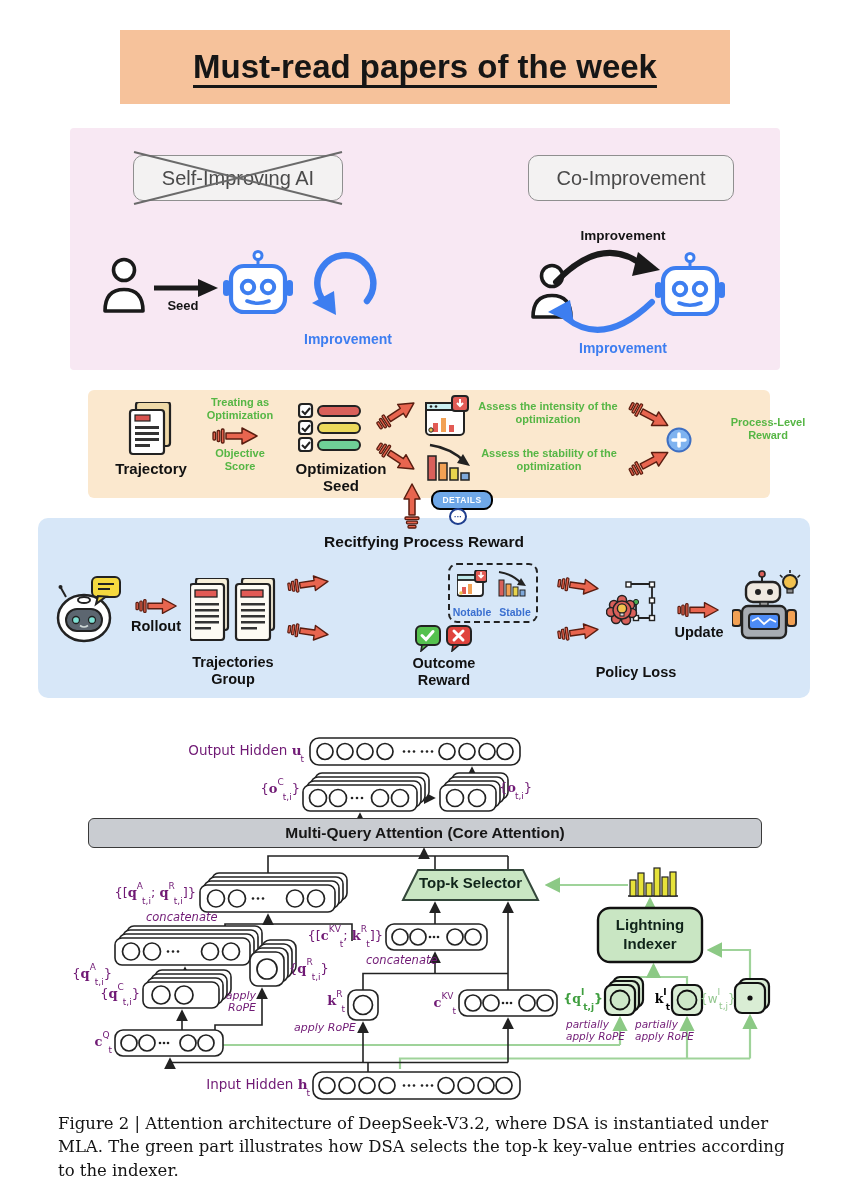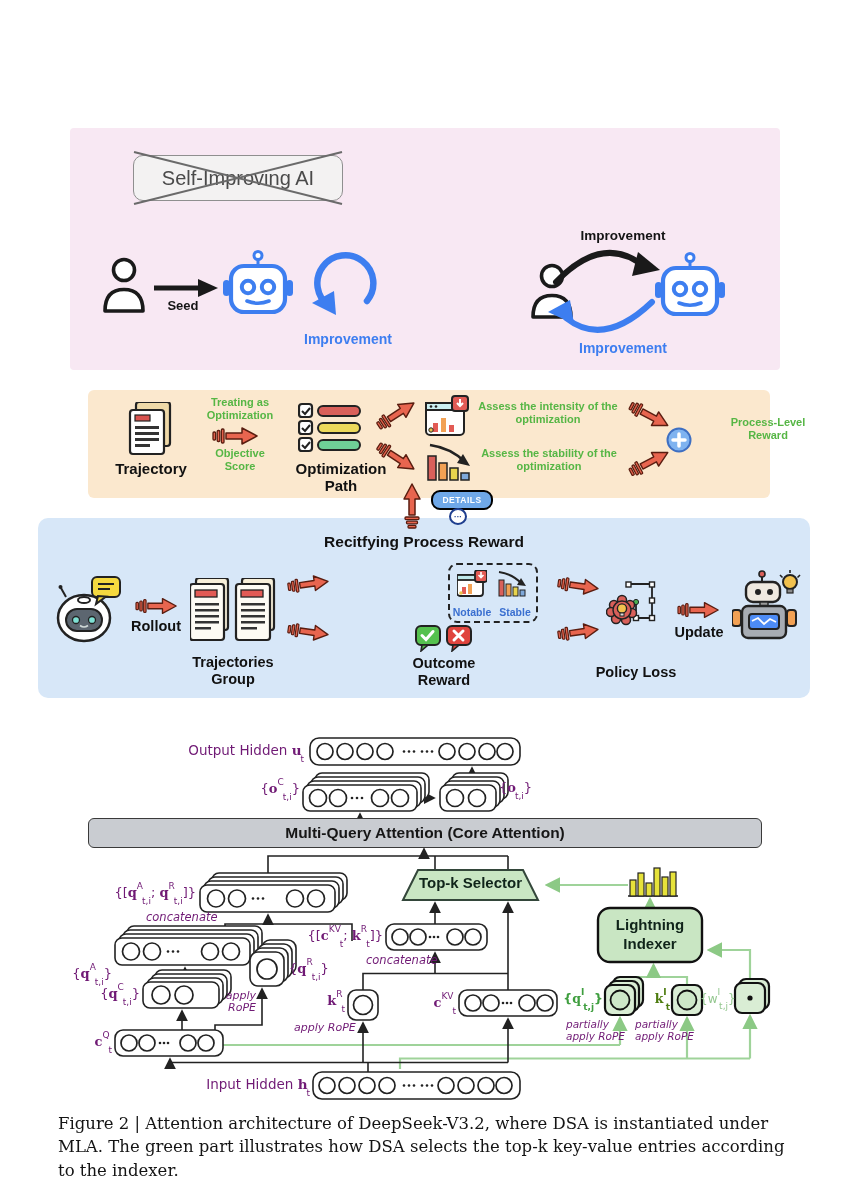--- a/index.html
+++ b/index.html
@@ -42,21 +42,21 @@
   .fl sup{font-size:9px;position:relative;top:-3px;}
   .fl sub{font-size:9px;position:relative;top:3px;margin-left:-1px;}
   .tr{text-align:right;} .tc{text-align:left;}
   .it{font-style:italic;font-size:11.5px;}
   .mqa-bar{position:absolute;left:88px;top:90px;width:672px;height:28px;background:var(--gray-bar);
     border:1.5px solid #3a3a3a;border-radius:6px;display:flex;align-items:center;justify-content:center;
     font-weight:bold;font-size:15.5px;color:#161616;}
   .topk-lbl{position:absolute;left:403px;top:146px;width:135px;text-align:center;font-weight:bold;font-size:15px;color:#10241a;}
   .idx-lbl{position:absolute;left:600px;top:182px;width:100px;height:50px;display:flex;align-items:center;justify-content:center;
     text-align:center;font-weight:bold;font-size:15px;line-height:1.25;color:#10241a;}
-  .green1{color:#3f9e3f;font-weight:bold;} .green2{color:#4d7c0f;font-weight:bold;} .green3{color:#93c78f;}
+  .green1{color:#3f9e3f;font-weight:bold;} .green2{color:#000000;font-weight:bold;} .green3{color:#93c78f;}
   .caption{position:absolute;left:58px;top:1112px;width:740px;font-family:"DejaVu Serif",serif;
     font-size:16.5px;line-height:1.42;color:#141414;}
 </style>
 </head>
 <body>
 
 <div class="page">
 
   <svg width="0" height="0" style="position:absolute" aria-hidden="true">
     <defs>
@@ -76,28 +76,34 @@
         <rect x="9" y="16" width="54" height="46" rx="13" fill="#fff" stroke="var(--robot-blue)" stroke-width="4.2"></rect>
         <rect x="1" y="30" width="7" height="16" rx="3.5" fill="var(--robot-blue)"></rect>
         <rect x="64" y="30" width="7" height="16" rx="3.5" fill="var(--robot-blue)"></rect>
         <circle cx="26" cy="37" r="6.2" fill="#fff" stroke="var(--robot-blue)" stroke-width="4"></circle>
         <circle cx="46" cy="37" r="6.2" fill="#fff" stroke="var(--robot-blue)" stroke-width="4"></circle>
         <path d="M25,51 Q36,55.5 47,51" fill="none" stroke="var(--robot-blue)" stroke-width="3.6" stroke-linecap="round"></path>
       </g>
     </defs>
   </svg>
 
+  <div class="banner">
+    <div class="banner-text">Must-read papers of the week</div>
+  </div>
 
   <div class="panel-pink">
     <div class="gbox" style="left:63px;top:27px;width:208px;height:44px;">
       <span>Self-Improving AI</span>
       <svg class="abs" style="left:-8px;top:-8px;" width="224" height="60">
         <line x1="8" y1="56" x2="216" y2="4" stroke="#6a6a6a" stroke-width="2"></line>
         <line x1="8" y1="4" x2="216" y2="56" stroke="#6a6a6a" stroke-width="2"></line>
       </svg>
+    </div>
+    <div class="gbox" style="left:458px;top:27px;width:204px;height:44px;">
+      <span>Co-Improvement</span>
     </div>
 
     <svg class="abs" style="left:30px;top:128px;" width="48" height="58" viewBox="0 0 48 58">
         <use href="#pers"></use>
       </svg>
     <svg class="abs" style="left:82px;top:150px;" width="68" height="20">
       <line x1="2" y1="10" x2="48" y2="10" stroke="#1a1a1a" stroke-width="5"></line>
       <polygon points="46,1 66,10 46,19" fill="#1a1a1a"></polygon>
     </svg>
     <div class="blk-imp" style="left:88px;top:170px;width:50px;font-size:13px;">Seed</div>
@@ -150,21 +156,21 @@
           <path d="M4,9 l3,3 l5,-6" fill="none" stroke="#222" stroke-width="2"></path>
         <rect x="20" y="4" width="42" height="10" rx="5" fill="#D9605A" stroke="#222" stroke-width="2"></rect>
         <rect x="1" y="19" width="13" height="13" rx="3" fill="#fff" stroke="#222" stroke-width="2.2"></rect>
           <path d="M4,26 l3,3 l5,-6" fill="none" stroke="#222" stroke-width="2"></path>
         <rect x="20" y="21" width="42" height="10" rx="5" fill="#EDD95B" stroke="#222" stroke-width="2"></rect>
         <rect x="1" y="36" width="13" height="13" rx="3" fill="#fff" stroke="#222" stroke-width="2.2"></rect>
           <path d="M4,43 l3,3 l5,-6" fill="none" stroke="#222" stroke-width="2"></path>
         <rect x="20" y="38" width="42" height="10" rx="5" fill="#6FCF97" stroke="#222" stroke-width="2"></rect>
       </g>
     </svg>
-    <div class="blbl" style="left:192px;top:70px;width:122px;font-size:15px;">Optimization Path</div>
+    <div class="blbl" style="left:192px;top:70px;width:122px;font-size:15px;">Optimization Seed</div>
     <svg class="sa abs r-n33" style="left:287px;top:14px;" width="44" height="20" viewBox="0 0 46 20">
         <use href="#sarr"></use>
       </svg>
     <svg class="sa abs r-p33" style="left:287px;top:58px;" width="44" height="20" viewBox="0 0 46 20">
         <use href="#sarr"></use>
       </svg>
     <svg class="abs" style="left:337px;top:5px;" width="46" height="42">
       <rect x="1" y="8" width="38" height="32" rx="4" fill="#fff" stroke="#222" stroke-width="2"></rect>
       <rect x="1" y="8" width="38" height="7" fill="#CBEFF1" stroke="#222" stroke-width="2"></rect>
       <circle cx="6" cy="11.5" r="1.3" fill="#222"></circle>

